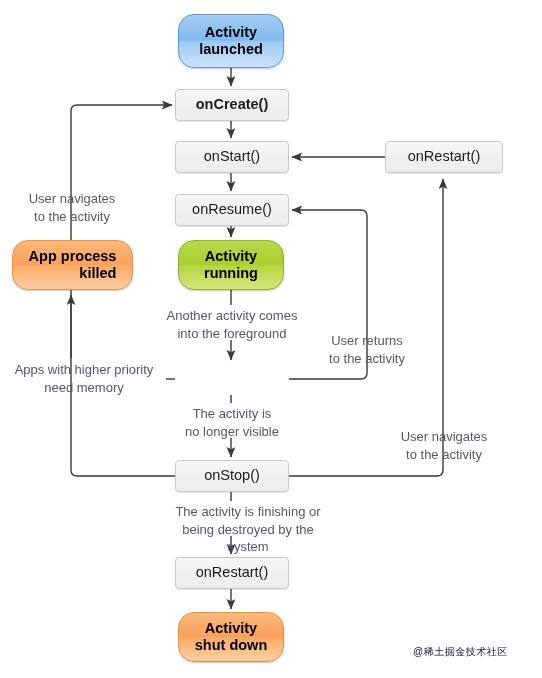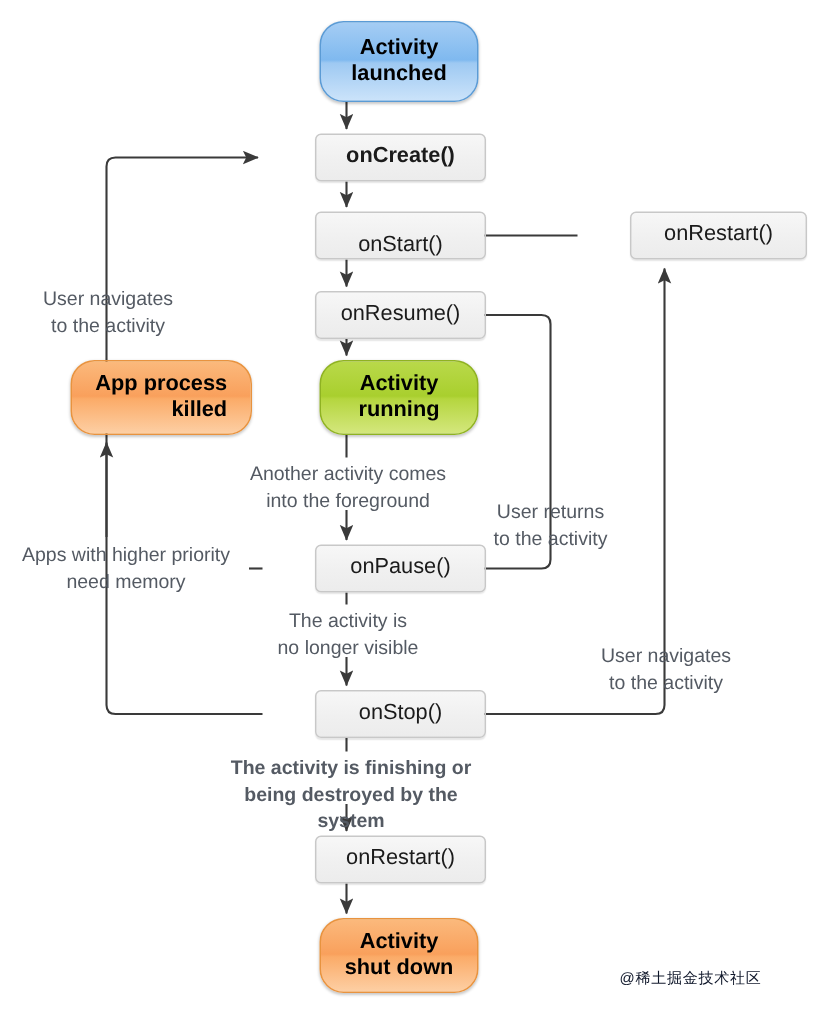--- a/index.html
+++ b/index.html
@@ -24,21 +24,20 @@
   }
   .node {
     position: absolute;
     box-sizing: border-box;
     display: flex;
     align-items: center;
     justify-content: center;
     text-align: center;
     line-height: 1.18;
     z-index: 3;
-    margin-left: 35px;
   }
   
   .method {
     background: linear-gradient(to bottom, #f7f7f7 0%, #f0f0f0 55%, #ececec 100%);
     border: 1px solid #c8c8c8;
     border-radius: 4px;
     color: #1b1b1b;
     font-size: 14.5px;
     box-shadow: 0 1px 1px rgba(0,0,0,0.10);
   }
@@ -129,36 +128,33 @@
 
   <div class="node state state-blue" style="left:178px; top:14px; width:106px; height:54px;">
     <span style="white-space:pre-line;">Activity
 launched</span>
   </div>
 
   <div class="node method" style="left:175px; top:89px; width:114px; height:32px;font-weight:bold;">
     <span>onCreate()</span>
   </div>
 
-  <div class="node method" style="left:175px; top:141px; width:114px; height:32px;align-items:flex-end;">
+  <div class="node method" style="left:175px; top:141px; width:114px; height:32px;">
     <span>onStart()</span>
   </div>
 
   <div class="node method" style="left:175px; top:194px; width:114px; height:32px;">
     <span>onResume()</span>
   </div>
 
   <div class="node state state-green" style="left:178px; top:240px; width:106px; height:50px;">
     <span style="white-space:pre-line;">Activity
 running</span>
   </div>
 
-  <div class="node method" style="left:175px; top:363px; width:114px; height:32px;">
-    <span>onPause()</span>
-  </div>
 
   <div class="node method" style="left:175px; top:460px; width:114px; height:32px;">
     <span>onStop()</span>
   </div>
 
   <div class="node method" style="left:175px; top:557px; width:114px; height:32px;">
     <span>onRestart()</span>
   </div>
 
   <div class="node state state-orange" style="left:178px; top:612px; width:106px; height:50px;">
@@ -180,21 +176,21 @@
 
   <div class="edge-label" style="left:4px; top:361px; width:160px;">Apps with higher priority
 need memory</div>
 
   <div class="edge-label" style="left:158px; top:307px; width:148px;">Another activity comes
 into the foreground</div>
 
   <div class="edge-label" style="left:178px; top:405px; width:108px;">The activity is
 no longer visible</div>
 
-  <div class="edge-label" style="left:146px; top:503px; width:176px;font-weight:bold;">The activity is finishing or
+  <div class="edge-label" style="left:160px; top:503px; width:176px;">The activity is finishing or
 being destroyed by the system</div>
 
   <div class="edge-label" style="left:315px; top:332px; width:104px;">User returns
 to the activity</div>
 
   <div class="edge-label" style="left:386px; top:428px; width:116px;">User navigates
 to the activity</div>
 
   <div class="watermark" style="left:413px; top:645px;">@稀土掘金技术社区</div>
 

